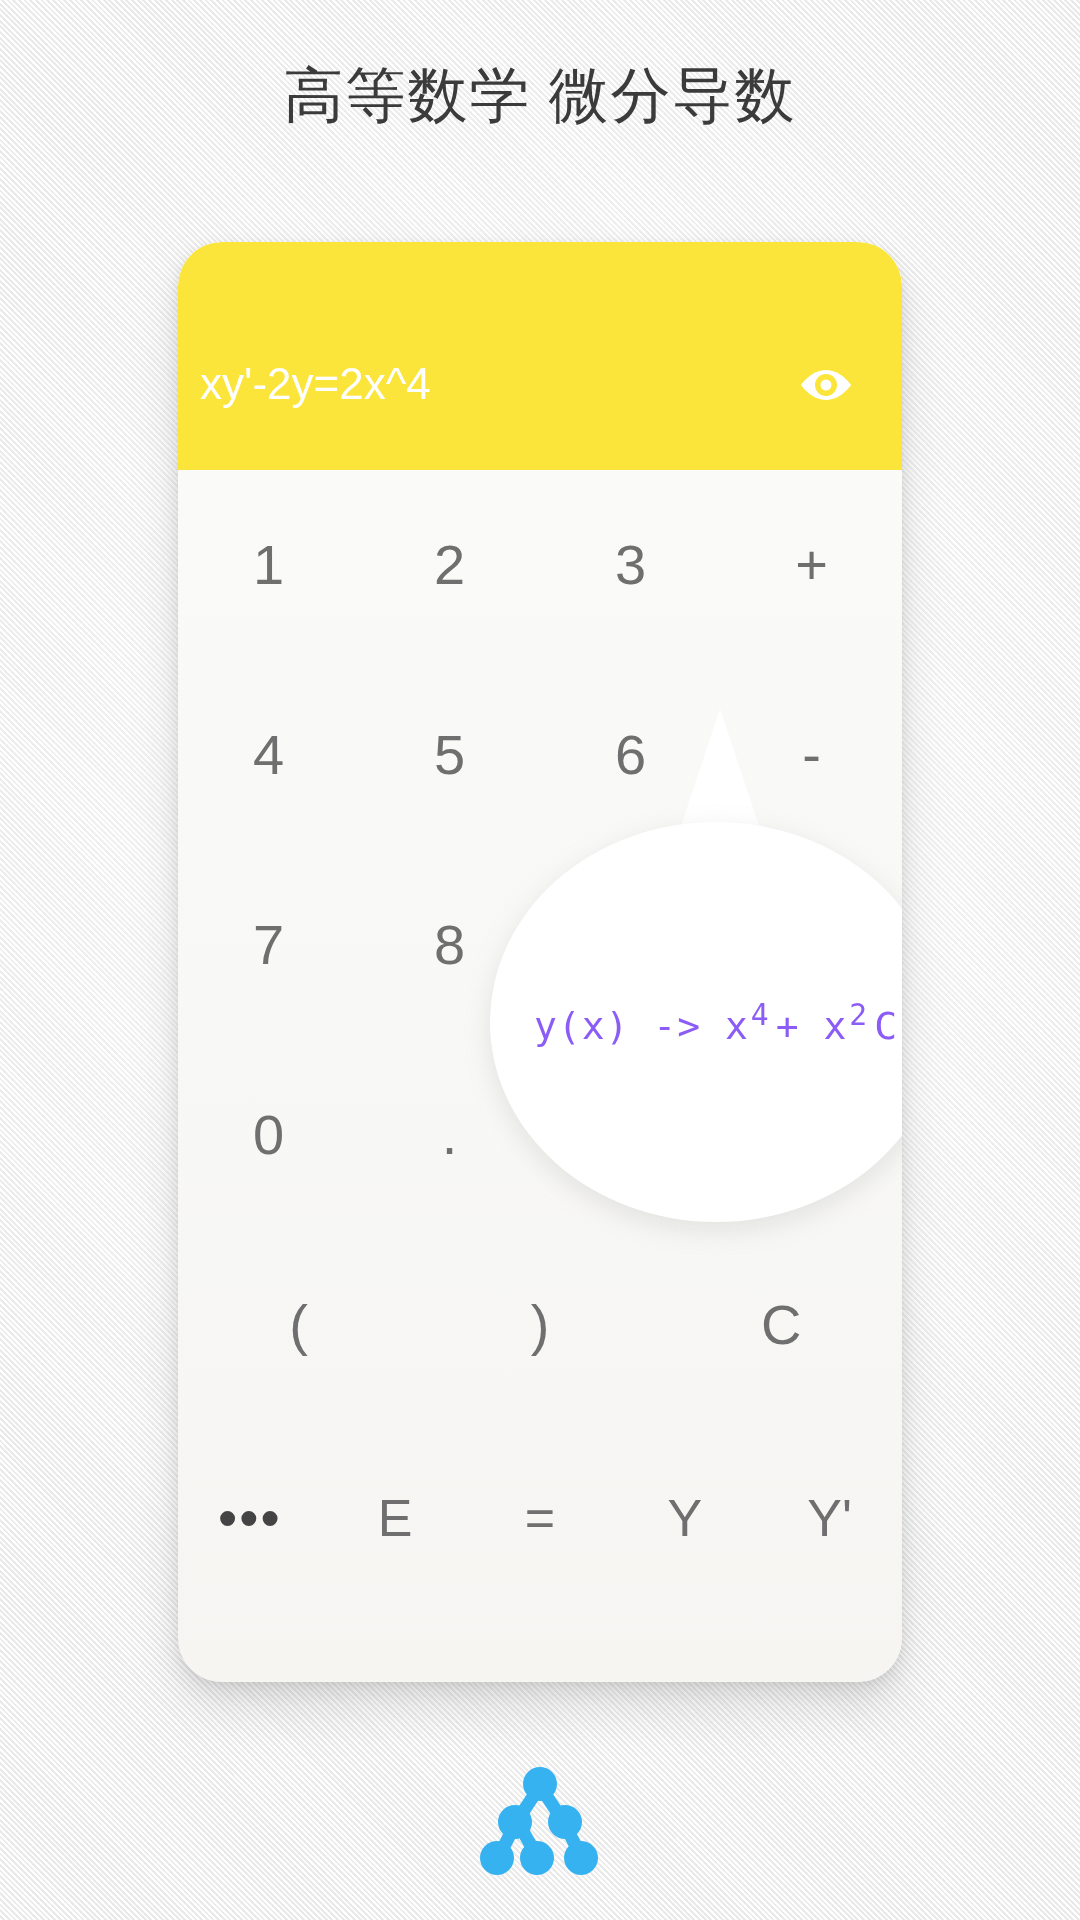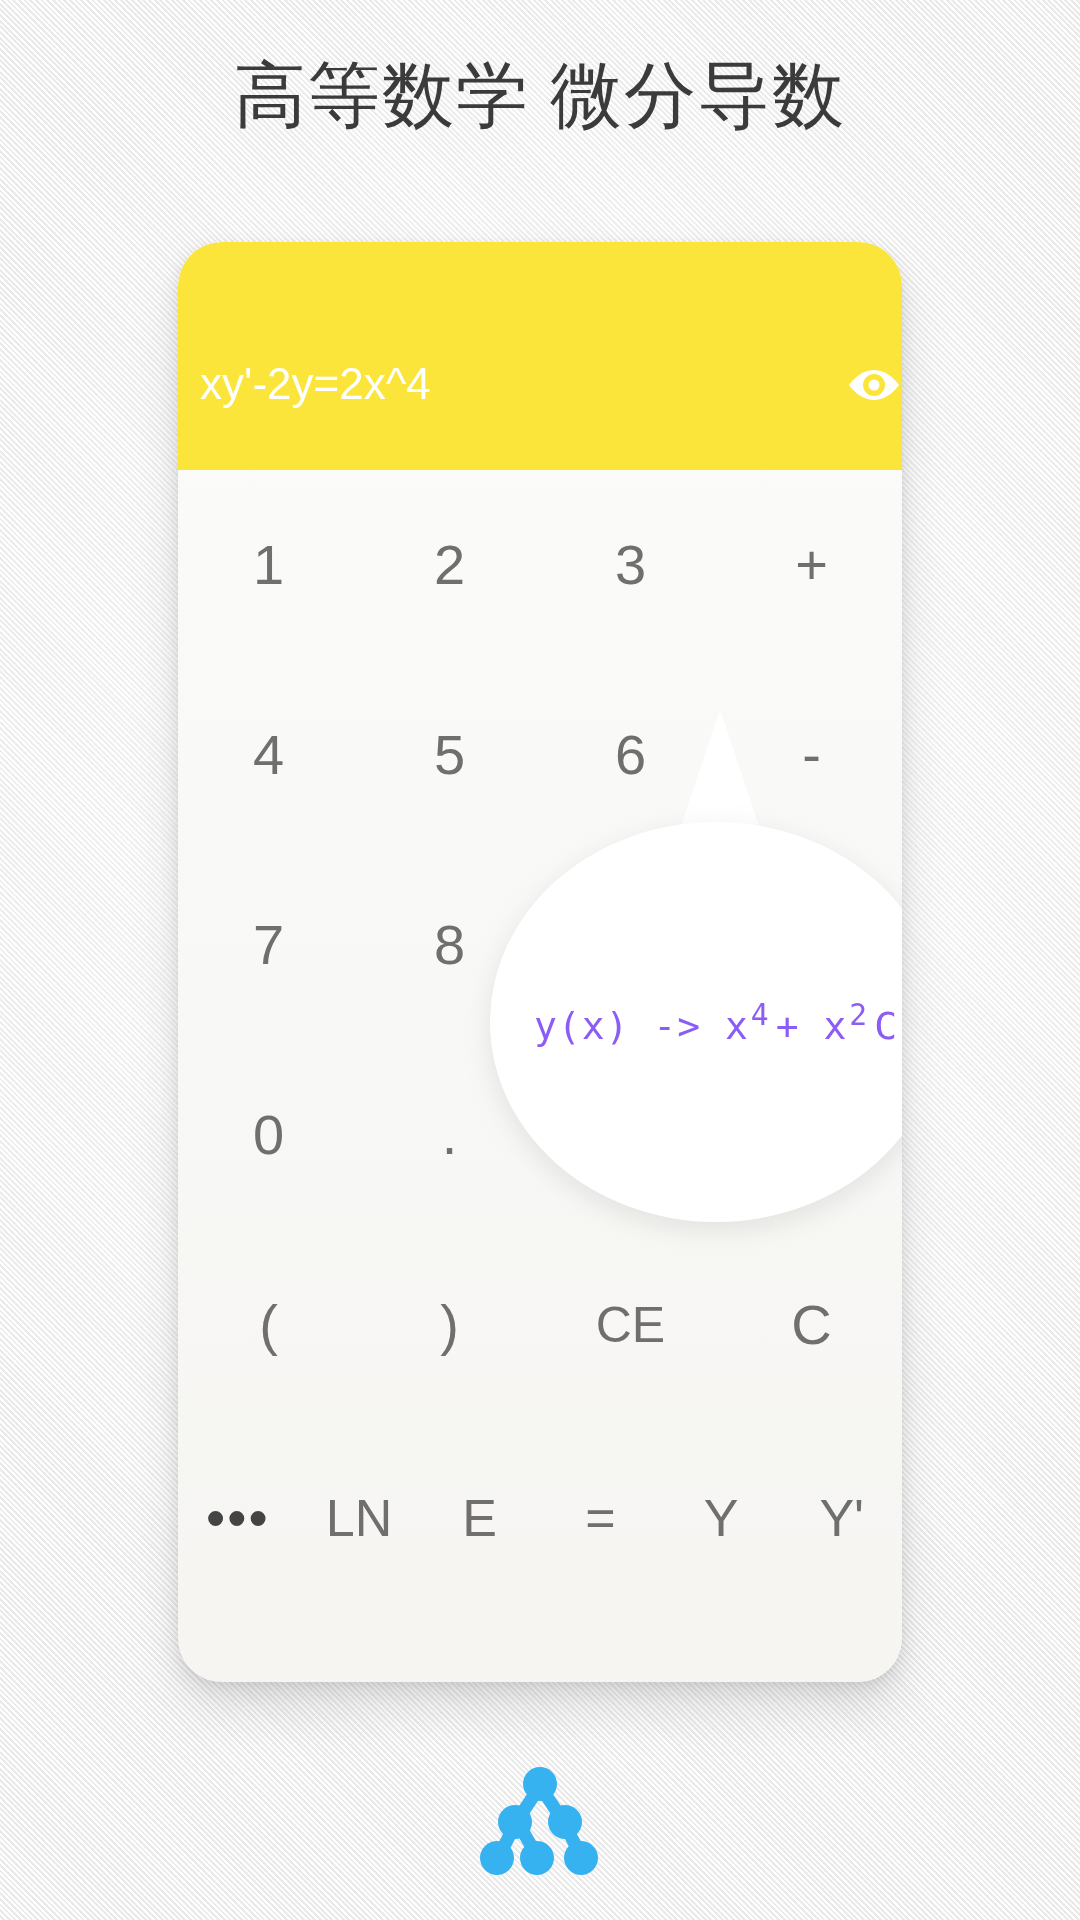--- a/index.html
+++ b/index.html
@@ -44,21 +44,21 @@
   }
 
   
   #page-title {
     position: absolute;
     top: 36px;
     left: 0;
     width: 1080px;
     text-align: center;
     font-family: "Liberation Serif", "DejaVu Serif", serif;
-    font-size: 72px;
+    font-size: 60px;
     line-height: 120px;
     letter-spacing: 2px;
     color: #3b3b3b;
     z-index: 5;
     white-space: nowrap;
   }
 
   
   #phone-card {
     position: absolute;
@@ -78,21 +78,20 @@
 
   
   #expression-header {
     position: absolute;
     left: 0;
     top: 0;
     width: 724px;
     height: 228px;
     background: #fbe53b;
     border-radius: 44px 44px 0 0;
-    padding-left: 48px;
   }
   #expression-text {
     position: absolute;
     left: 22px;
     top: 114px;
     font-size: 44px;
     line-height: 56px;
     color: #ffffff;
     letter-spacing: 0px;
     white-space: nowrap;
@@ -250,27 +249,25 @@
     <div class="key-row">
       <div class="key">0</div>
       <div class="key">.</div>
       <div class="key">X</div>
       <div class="key">÷</div>
     </div>
 
     <div class="key-row">
       <div class="key">(</div>
       <div class="key">)</div>
-      <div class="key small">CE</div>
       <div class="key">C</div>
     </div>
 
     <div class="key-row ops-row" id="row-fn">
       <div class="key dots">•••</div>
-      <div class="key">LN</div>
       <div class="key">E</div>
       <div class="key">=</div>
       <div class="key">Y</div>
       <div class="key">Y'</div>
     </div>
 
   </div>
 
   <div id="result-tail"></div>
   <div id="result-bubble">

